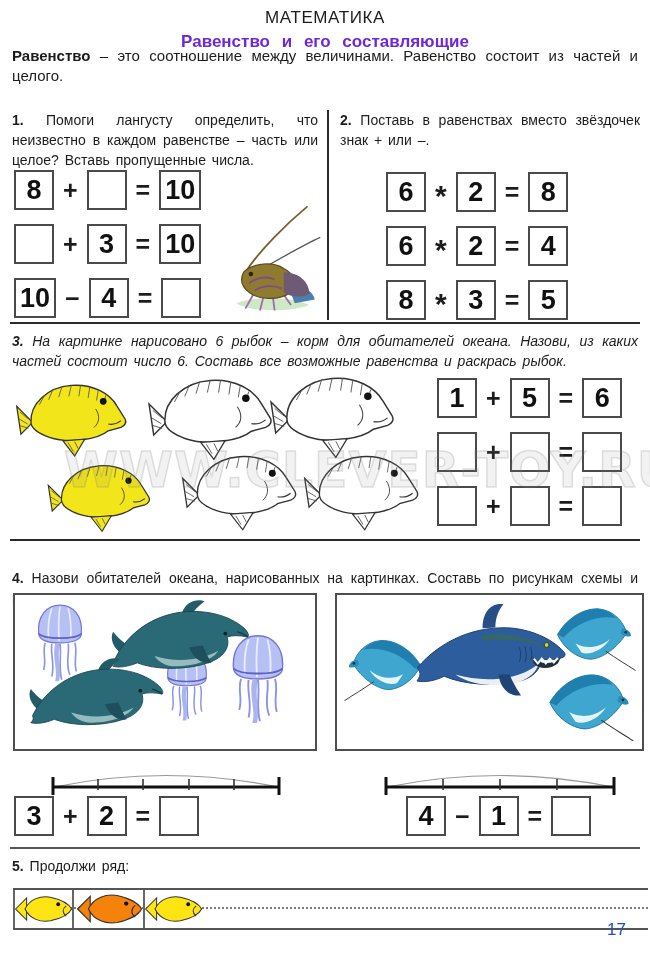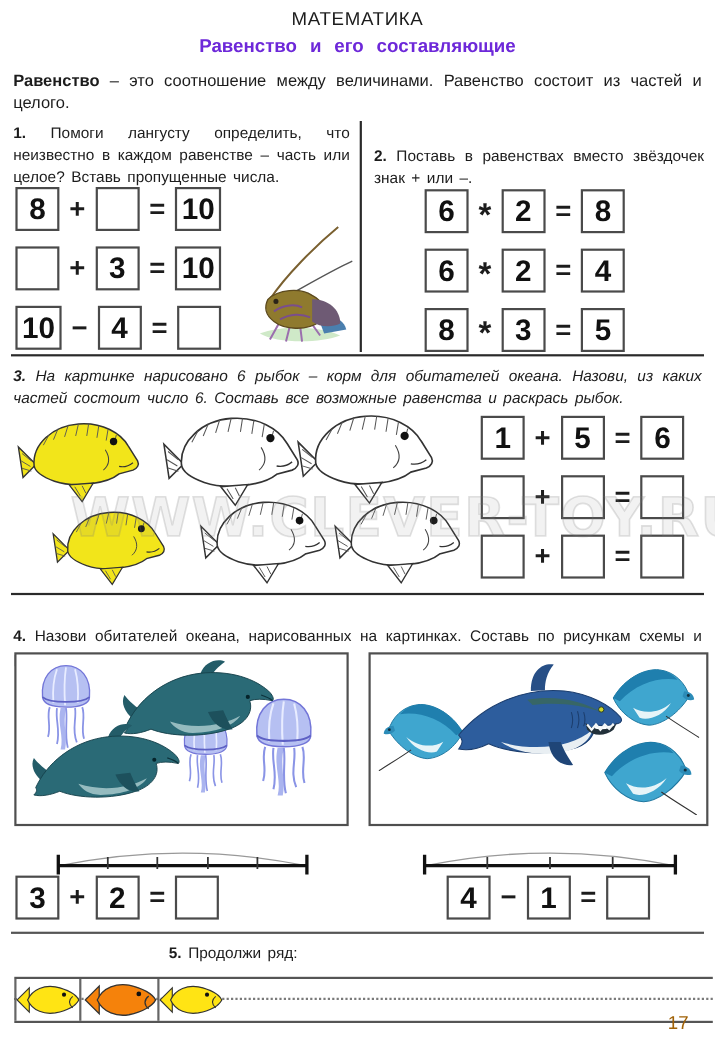--- a/index.html
+++ b/index.html
@@ -12,21 +12,21 @@
 
   .title {
     top:8px; left:0; width:650px; text-align:center;
     font-size:17px; font-weight:normal; letter-spacing:.6px;
   }
   .subtitle {
     top:32px; left:0; width:650px; text-align:center;
     font-size:17px; font-weight:bold; color:#6d28d9; word-spacing:7px;
   }
   .intro {
-    top:64px; left:12px; width:626px;
+    top:46px; left:12px; width:626px;
     font-size:15px; line-height:20px; text-align:justify; word-spacing:3px;
   }
   .task-text { font-size:14px; line-height:20px; text-align:justify; word-spacing:2px; }
   .tasknum { font-weight:bold; }
 
   .vdivider { left:327px; top:110px; width:2px; height:210px; background:#2a2a2a; }
   .hdivider { left:10px; width:630px; height:2px; background:#2a2a2a; }
   .hdivider.thin { height:1.5px; background:#555; }
 
   .eq-row { position:absolute; display:flex; align-items:center; gap:8px; }
@@ -52,21 +52,21 @@
     pointer-events:none;
   }
 
   .pattern-band {
     position:absolute; left:13px; top:888px; width:635px; height:38px;
     border-top:2px solid #555; border-bottom:2px solid #555; background:#fff;
   }
   .band-dotted { position:absolute; left:0; top:17px; width:100%; height:0; border-top:2px dotted #7a7a7a; }
   .band-sep { position:absolute; top:0; width:1.5px; height:38px; background:#666; }
 
-  .page-number { right:24px; top:920px; font-size:17px; color:#a16207; }
+  .page-number { right:24px; top:920px; font-size:17px; color:#1d4ed8; }
 
   
   .tang-outline { fill:#ffffff; }
   .tang-colored { fill:#f2e51a; }
   .pf-yellow { fill:#ffe414; }
   .pf-orange { fill:#f5820b; }
 </style>
 </head>
 <body>
 
@@ -147,21 +147,21 @@
 
 <div class="abs title">МАТЕМАТИКА</div>
 <div class="abs subtitle">Равенство и его составляющие</div>
 
 <div class="abs intro"><b>Равенство</b><span> – это соотношение между величинами. Равенство состоит из частей и целого.</span></div>
 
 <div class="abs vdivider"></div>
 
 <div class="abs task-text" style="left:12px; top:110px; width:306px;"><span class="tasknum">1.</span> <span>Помоги лангусту определить, что неизвестно в каждом равенстве – часть или целое? Вставь пропущенные числа.</span></div>
 
-<div class="abs task-text" style="left:340px; top:110px; width:300px;margin-top:21px;"><span class="tasknum">2.</span> <span>Поставь в равенствах вместо звёздочек знак + или –.</span></div>
+<div class="abs task-text" style="left:340px; top:110px; width:300px;"><span class="tasknum">2.</span> <span>Поставь в равенствах вместо звёздочек знак + или –.</span></div>
 
 <div class="eq-row" style="left:14px; top:170px;">
   <span class="eqbox">8</span>
   <span class="eqop">+</span>
   <span class="eqbox"></span>
   <span class="eqop">=</span>
   <span class="eqbox">10</span>
 </div>
 <div class="eq-row" style="left:14px; top:224px;">
   <span class="eqbox"></span>
@@ -318,21 +318,21 @@
 <div class="eq-row" style="left:406px; top:796px;">
   <span class="eqbox">4</span>
   <span class="eqop">−</span>
   <span class="eqbox">1</span>
   <span class="eqop">=</span>
   <span class="eqbox"></span>
 </div>
 
 <div class="abs hdivider thin" style="top:847px;"></div>
 
-<div class="abs task-text" style="left:12px; top:856px; width:400px; text-align:center;"><span class="tasknum">5.</span> <span>Продолжи ряд:</span></div>
+<div class="abs task-text" style="left:12px; top:856px; width:400px; text-align:left;"><span class="tasknum">5.</span> <span>Продолжи ряд:</span></div>
 
 <div class="pattern-band">
   <div class="band-dotted"></div>
   <div class="band-sep" style="left:0;"></div>
   <div class="band-sep" style="left:59px;"></div>
   <div class="band-sep" style="left:130px;"></div>
   <svg class="abs pf-yellow" style="left:1px;  top:3px;" width="60" height="32">
       <use href="#pfish"></use>
     </svg>
   <svg class="abs pf-orange" style="left:59px; top:1px;" width="76" height="36">

